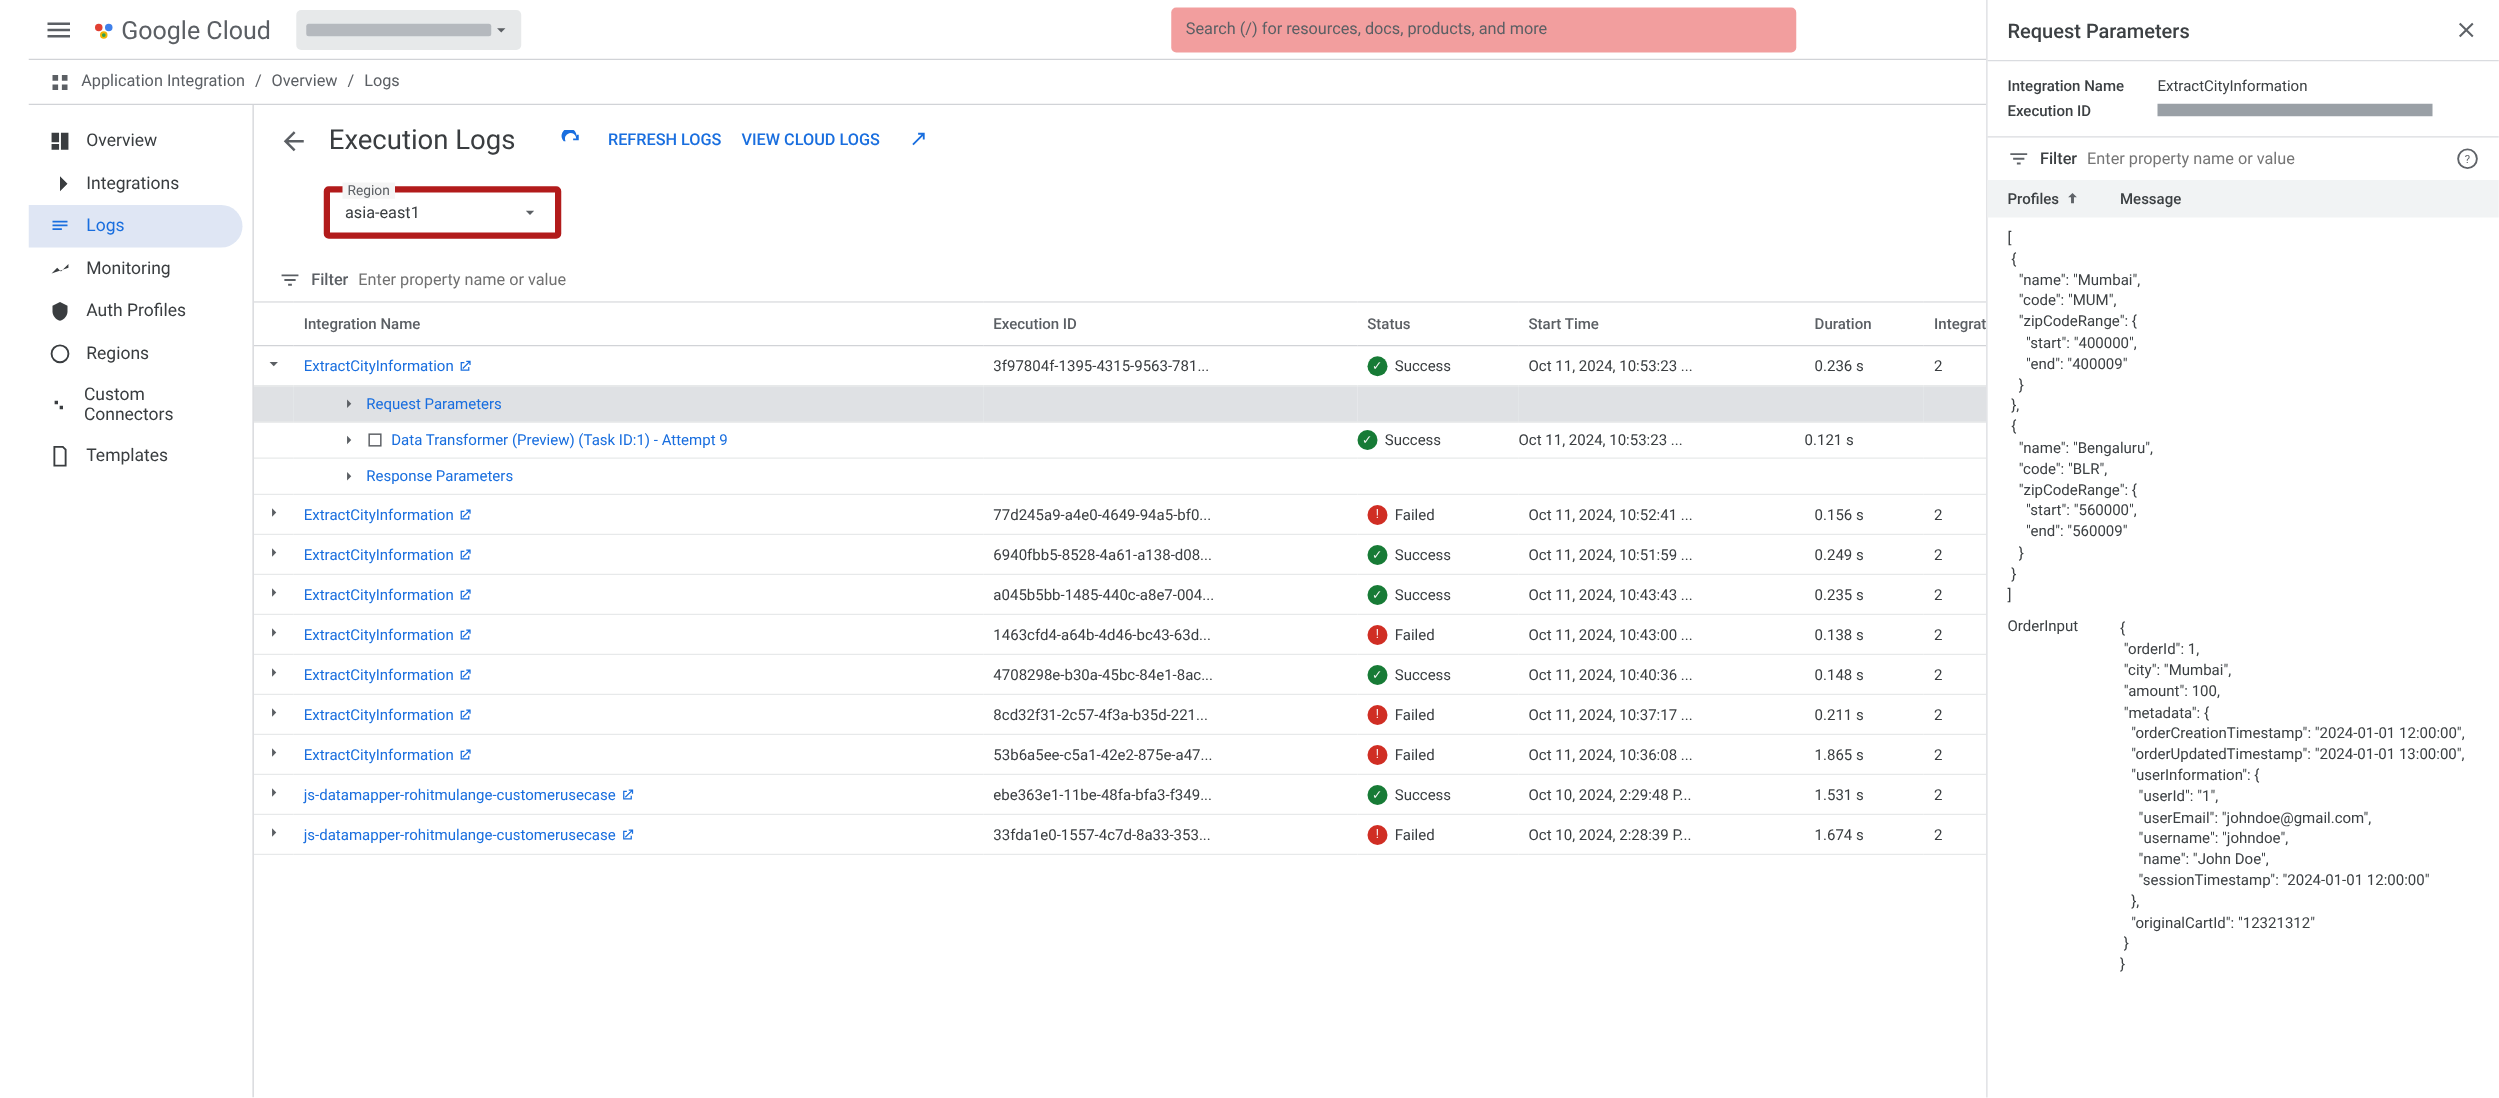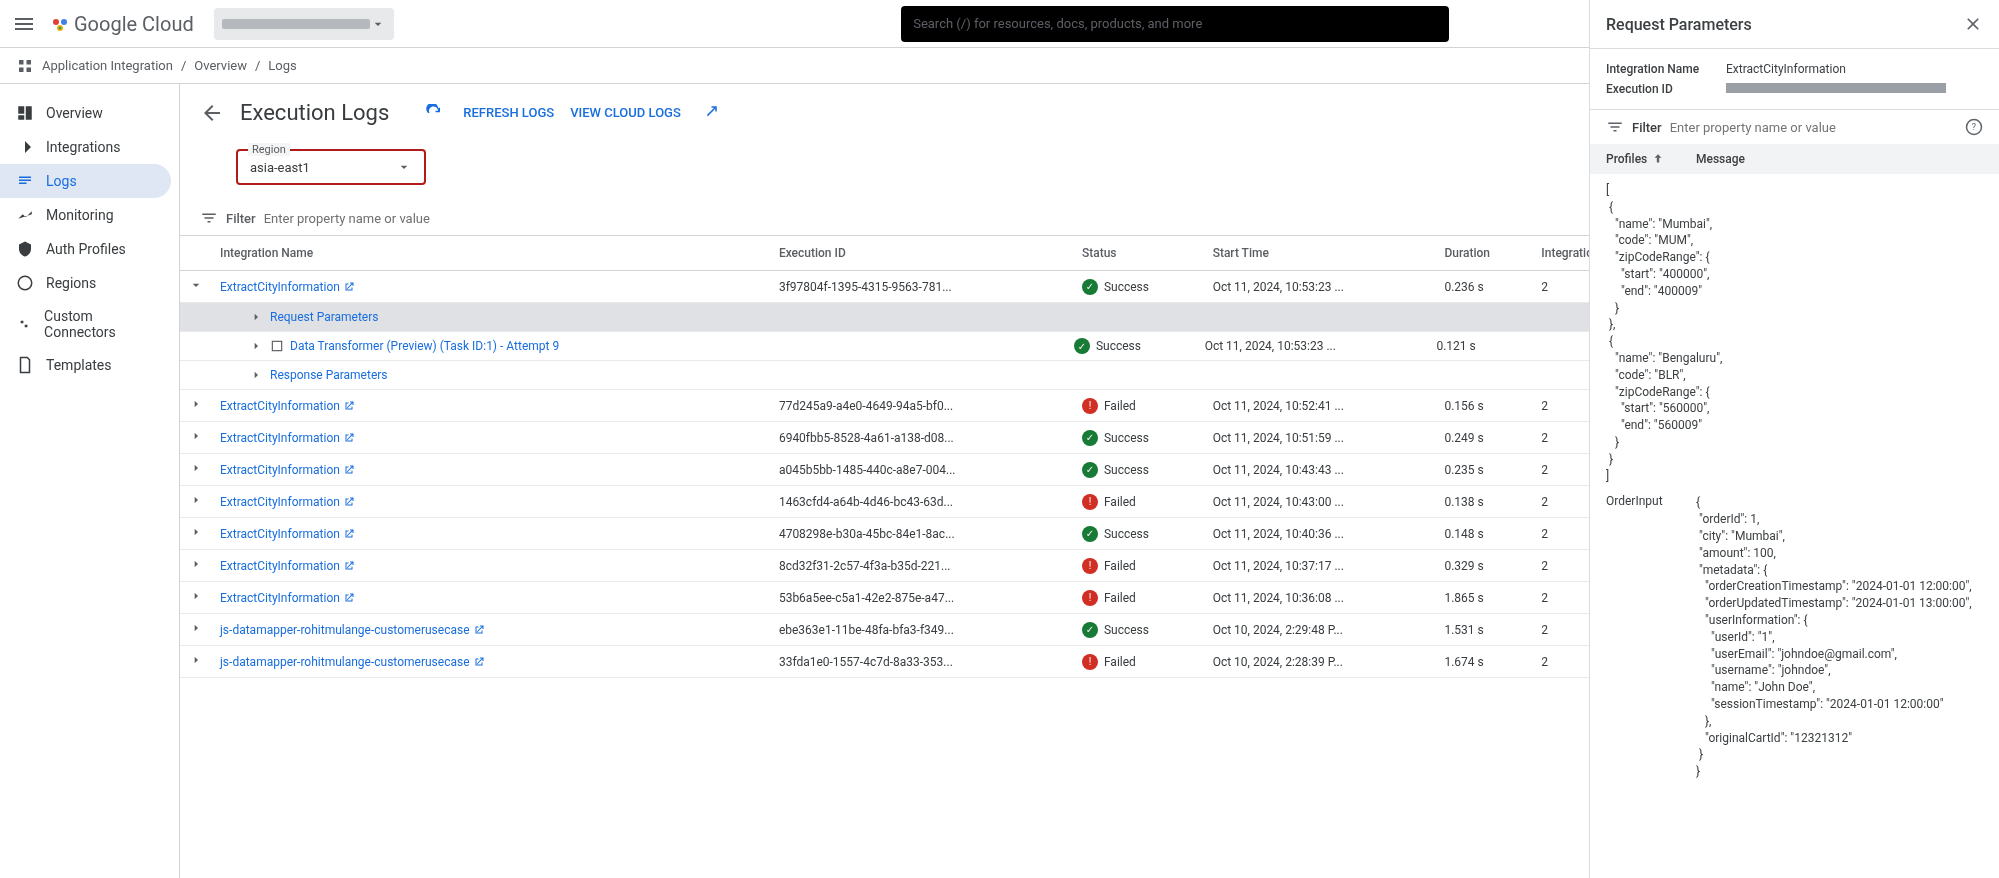--- a/index.html
+++ b/index.html
@@ -3,37 +3,37 @@
 <meta charset="utf-8">
 <style>
 * { box-sizing: border-box; margin: 0; padding: 0; font-family: 'Google Sans', Roboto, Arial, sans-serif; }
 body { font-size: 13px; color: #3c4043; background: #fff; overflow: hidden; }
 .topbar { height: 48px; display: flex; align-items: center; padding: 0 12px; border-bottom: 1px solid #dadce0; }
 .menu-icon { width: 24px; height: 24px; margin-right: 12px; color: #5f6368; }
 .logo { display: flex; align-items: center; gap: 2px; font-size: 20px; color: #5f6368; margin-right: 20px; }
 .logo svg { width: 24px; height: 24px; }
 .dropdown-bar { background: #f1f3f4; border-radius: 4px; height: 32px; width: 180px; display: flex; align-items: center; padding: 0 8px; }
 .dropdown-bar .placeholder { flex: 1; height: 10px; background: #bdc1c6; border-radius: 2px; }
-.searchbar { margin-left: auto; margin-right: auto; display: flex; align-items: center; background: #000000; border-radius: 4px; height: 36px; width: 548px; padding: 0 12px; color: #5f6368; }
+.searchbar { margin-left: auto; margin-right: auto; display: flex; align-items: center; background: #fca5a5; border-radius: 4px; height: 36px; width: 500px; padding: 0 12px; color: #5f6368; }
 .searchbtn { display: flex; align-items: center; gap: 6px; border: 1px solid #dadce0; border-radius: 4px; height: 36px; padding: 0 12px; margin-left: -60px; background: #fff; }
 .breadcrumb { height: 36px; display: flex; align-items: center; padding: 0 16px; font-size: 13px; color: #5f6368; gap: 8px; border-bottom: 1px solid #dadce0; }
 .breadcrumb svg { width: 18px; height: 18px; }
 .main { display: flex; height: calc(100vh - 84px); }
 .sidebar { width: 180px; border-right: 1px solid #dadce0; padding-top: 12px; }
 .side-item { display: flex; align-items: center; gap: 12px; padding: 8px 16px; font-size: 14px; color: #3c4043; border-radius: 0 20px 20px 0; margin-right: 8px; }
 .side-item.active { background: #e8f0fe; color: #1a73e8; }
 .side-item svg { width: 18px; height: 18px; }
 .content { flex: 1; display: flex; flex-direction: column; overflow: hidden; }
 .content-header { display: flex; align-items: center; gap: 16px; padding: 16px 20px; }
 .back-icon { width: 24px; height: 24px; color: #5f6368; }
 .page-title { font-size: 22px; font-weight: 400; }
 .action-btn { display: flex; align-items: center; gap: 20px; color: #1a73e8; font-size: 13px; font-weight: 500; text-transform: uppercase; }
 .action-btn svg { width: 18px; height: 18px; }
 .region-row { padding: 8px 20px 16px 56px; }
-.region-select { border: 2px solid #b91c1c; border-radius: 4px; padding: 8px 12px; width: 190px; position: relative; }
+.region-select { border: 5px solid #b91c1c; border-radius: 4px; padding: 8px 12px; width: 190px; position: relative; }
 .region-select .label { font-size: 11px; color: #5f6368; position: absolute; top: -8px; left: 10px; background: #fff; padding: 0 4px; }
 .filter-row { display: flex; align-items: center; gap: 8px; padding: 8px 20px; color: #5f6368; }
 .filter-row svg { width: 18px; height: 18px; }
 .filter-input { border: none; outline: none; font-size: 13px; flex: 1; background: transparent; }
 .table { width: 100%; border-collapse: collapse; font-size: 12px; }
 .table th { text-align: left; padding: 10px 8px; border-top: 1px solid #dadce0; border-bottom: 1px solid #dadce0; color: #5f6368; font-weight: 500; font-size: 12px; }
 .table td { padding: 6px 8px; border-bottom: 1px solid #f1f3f4; vertical-align: middle; }
 .expand-cell { width: 20px; }
 .expand-icon { width: 16px; height: 16px; color: #5f6368; }
 .link { color: #1a73e8; text-decoration: none; }
@@ -57,21 +57,21 @@
 .meta-val .redact { display: inline-block; width: 220px; height: 10px; background: #9aa0a6; }
 .panel-filter { display: flex; align-items: center; gap: 8px; padding: 8px 16px; }
 .help-icon { width: 18px; height: 18px; color: #5f6368; margin-left: auto; }
 .var-header { display: flex; background: #f1f3f4; padding: 8px 16px; font-size: 12px; font-weight: 500; }
 .var-col1 { width: 90px; display: flex; align-items: center; gap: 4px; }
 .var-col2 { flex: 1; }
 .var-body { flex: 1; overflow-y: auto; padding: 8px 16px; font-size: 12px; }
 .var-row { display: flex; margin-bottom: 10px; }
 .var-name { width: 90px; color: #3c4043; }
 .var-msg { flex: 1; white-space: pre; font-family: Roboto, Arial, sans-serif; line-height: 1.4; color: #3c4043; }
-.dim-layer { filter: brightness(0.96); }
+.dim-layer { filter: brightness(0.96); margin-left: 23px; }
 </style>
 </head>
 <body>
 
 <div class="dim-layer">
 <div class="topbar">
   <svg class="menu-icon" viewBox="0 0 24 24">
         <path fill="currentColor" d="M3 6h18v2H3zm0 5h18v2H3zm0 5h18v2H3z"></path>
       </svg>
   <div class="logo">
@@ -409,21 +409,21 @@
                     <path fill="currentColor" d="M14 3v2h3.59l-9.83 9.83 1.41 1.41L19 6.41V10h2V3z M5 5h6v2H7v10h10v-4h2v6H5z"></path>
                   </svg></td>
     <td>8cd32f31-2c57-4f3a-b35d-221...</td>
     <td>
                   <div class="status-cell">
                     <span class="status-icon status-failed">!</span>
                     <span>Failed</span>
                   </div>
                 </td>
     <td>Oct 11, 2024, 10:37:17 ...</td>
-    <td>0.329 s</td>
+    <td>0.211 s</td>
     <td>2</td>
     <td>api_trigger/ExtractCityI...</td>
                 <td></td>
               </tr>
               <tr>
                 <td class="expand-cell"><svg class="expand-icon" viewBox="0 0 24 24">
                     <path fill="currentColor" d="M10 17l5-5-5-5z"></path>
                   </svg></td>
     <td><a class="link">ExtractCityInformation</a> <svg class="ext-icon" viewBox="0 0 24 24">
                     <path fill="currentColor" d="M14 3v2h3.59l-9.83 9.83 1.41 1.41L19 6.41V10h2V3z M5 5h6v2H7v10h10v-4h2v6H5z"></path>

